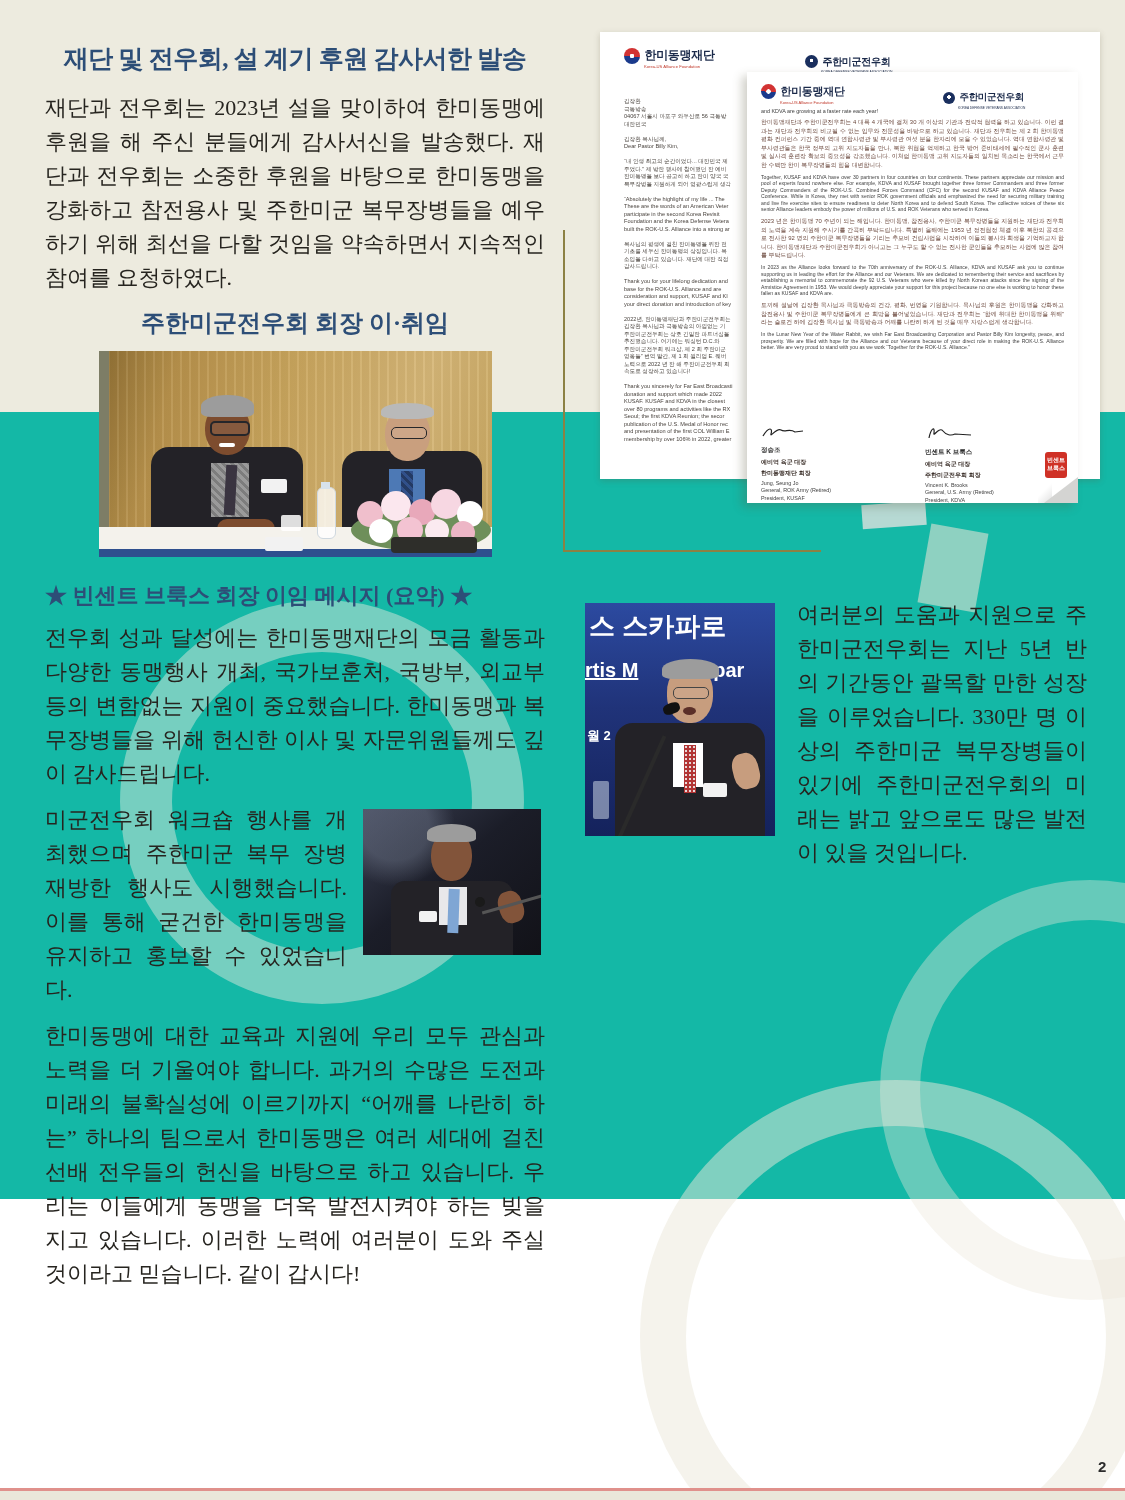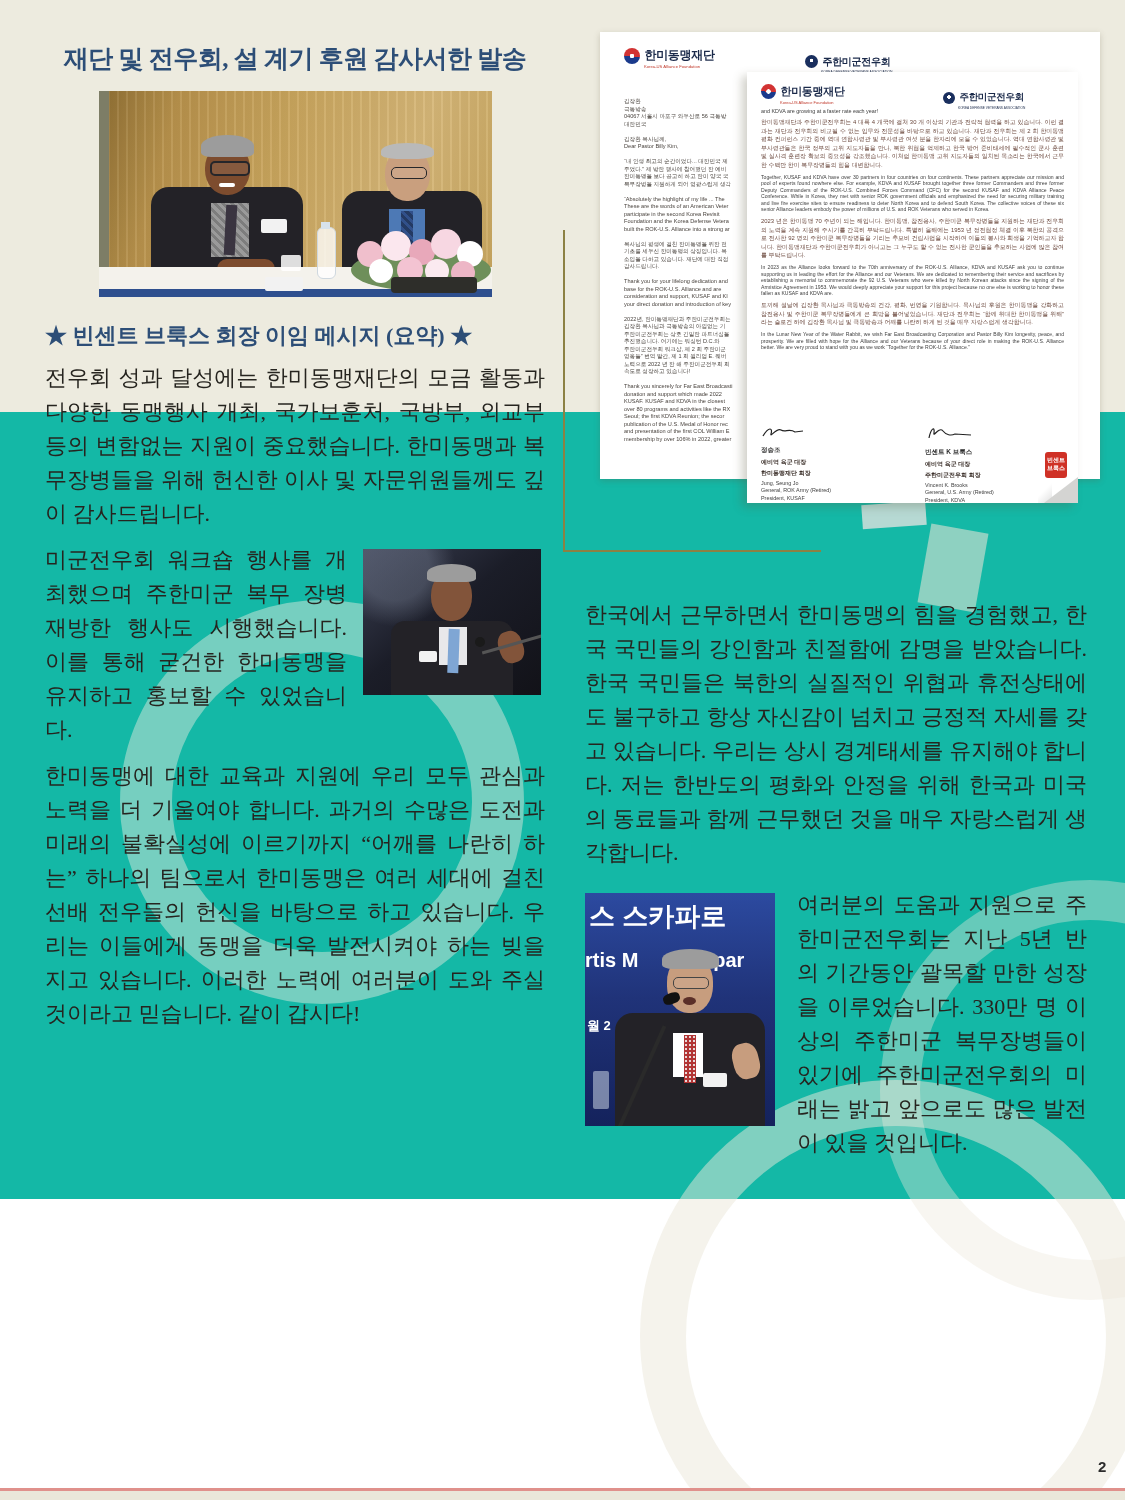--- a/index.html
+++ b/index.html
@@ -99,21 +99,23 @@
 <div class="page">
   <div class="bg-top"></div>
   <div class="wm ring1"></div>
   <div class="wm ring2"></div>
   <div class="wm ring3"></div>
   <div class="wm-rect1"></div>
   <div class="wm-rect2"></div>
 
   <div class="col-left">
     <div class="h-main">재단 및 전우회, 설 계기 후원 감사서한 발송</div>
-
+    <p class="body">재단과 전우회는 2023년 설을 맞이하여 한미동맹에 후원을 해 주신 분들에게 감사서신을 발송했다. 재단과 전우회는 소중한 후원을 바탕으로 한미동맹을 강화하고 참전용사 및 주한미군 복무장병들을 예우하기 위해 최선을 다할 것임을 약속하면서 지속적인 참여를 요청하였다.</p>
+
+    <div class="h-sec">주한미군전우회 회장 이·취임</div>
 
     <div class="photo photo1">
       <div class="abs p1-bg"></div>
       <div class="abs p1-wall"></div>
 
       <div class="abs suit" style="left:52px;top:96px;width:152px;height:112px;"></div>
       <div class="abs" style="left:112px;top:112px;width:38px;height:54px;background:repeating-linear-gradient(45deg,#9a9a9a 0 3px,#7d7d7d 3px 6px);"></div>
       <div class="abs" style="left:126px;top:114px;width:11px;height:50px;background:#3a3440;transform:rotate(3deg);"></div>
       <div class="abs skin1" style="left:106px;top:52px;width:45px;height:52px;border-radius:48%;"></div>
       <div class="abs hairgray" style="left:102px;top:44px;width:53px;height:22px;border-radius:50% 50% 20% 20%;"></div>
@@ -280,27 +282,26 @@
       <div>브룩스</div>
     </div>
     <div class="fold-sh"></div>
     <div class="fold"></div>
   </div>
 
   <div class="vline"></div>
   <div class="hline"></div>
 
   <div class="col-right">
-    <p class="body">한국에서 근무하면서 한미동맹의 힘을 경험했고, 한국 국민들의 강인함과 친절함에 감명을 받았습니다. 한국 국민들은 북한의 실질적인 위협과 휴전상태에도 불구하고 항상 자신감이 넘치고 긍정적 자세를 갖고 있습니다. 우리는 상시 경계태세를 유지해야 합니다. 저는 한반도의 평화와 안정을 위해 한국과 미국의 동료들과 함께 근무했던 것을 매우 자랑스럽게 생각합니다.</p>
 
     <p class="body clearfix">
       <span class="photo photo3" style="display:block;">
         <span class="abs p3-bg"></span>
         <span class="abs p3-txt" style="left:4px;top:6px;font-size:26px;">스 스카파로</span>
-        <span class="abs p3-txt" style="left:0px;top:50px;font-size:20px;">rtis M</span>
+        <span class="abs p3-txt" style="left:0px;top:50px;font-size:20px;text-decoration:underline;">rtis M</span>
         <span class="abs p3-txt" style="left:106px;top:50px;font-size:20px;">capar</span>
         <span class="abs p3-txt" style="left:2px;top:116px;font-size:13px;">월 2</span>
         <span class="abs suit" style="left:30px;top:120px;width:150px;height:113px;"></span>
         <span class="abs" style="left:88px;top:140px;width:30px;height:44px;background:#ffffff;"></span>
         <span class="abs" style="left:99px;top:142px;width:12px;height:48px;background:radial-gradient(circle,#e8d8d8 0 0.8px,rgba(0,0,0,0) 1px) 0 0/4px 4px,#b23434;"></span>
         <span class="abs" style="left:82px;top:62px;width:46px;height:58px;background:#c79d7e;border-radius:46%;"></span>
         <span class="abs hairgray" style="left:77px;top:56px;width:57px;height:20px;border-radius:50% 50% 20% 20%;"></span>
         <span class="abs glasses" style="left:88px;top:84px;width:34px;height:10px;border-width:1px;border-color:#444;"></span>
         <span class="abs" style="left:98px;top:104px;width:13px;height:8px;background:#5b2f28;border-radius:50%;"></span>
         <span class="abs" style="left:54px;top:128px;width:4px;height:116px;background:#2a2a2a;transform:rotate(24deg);"></span>

